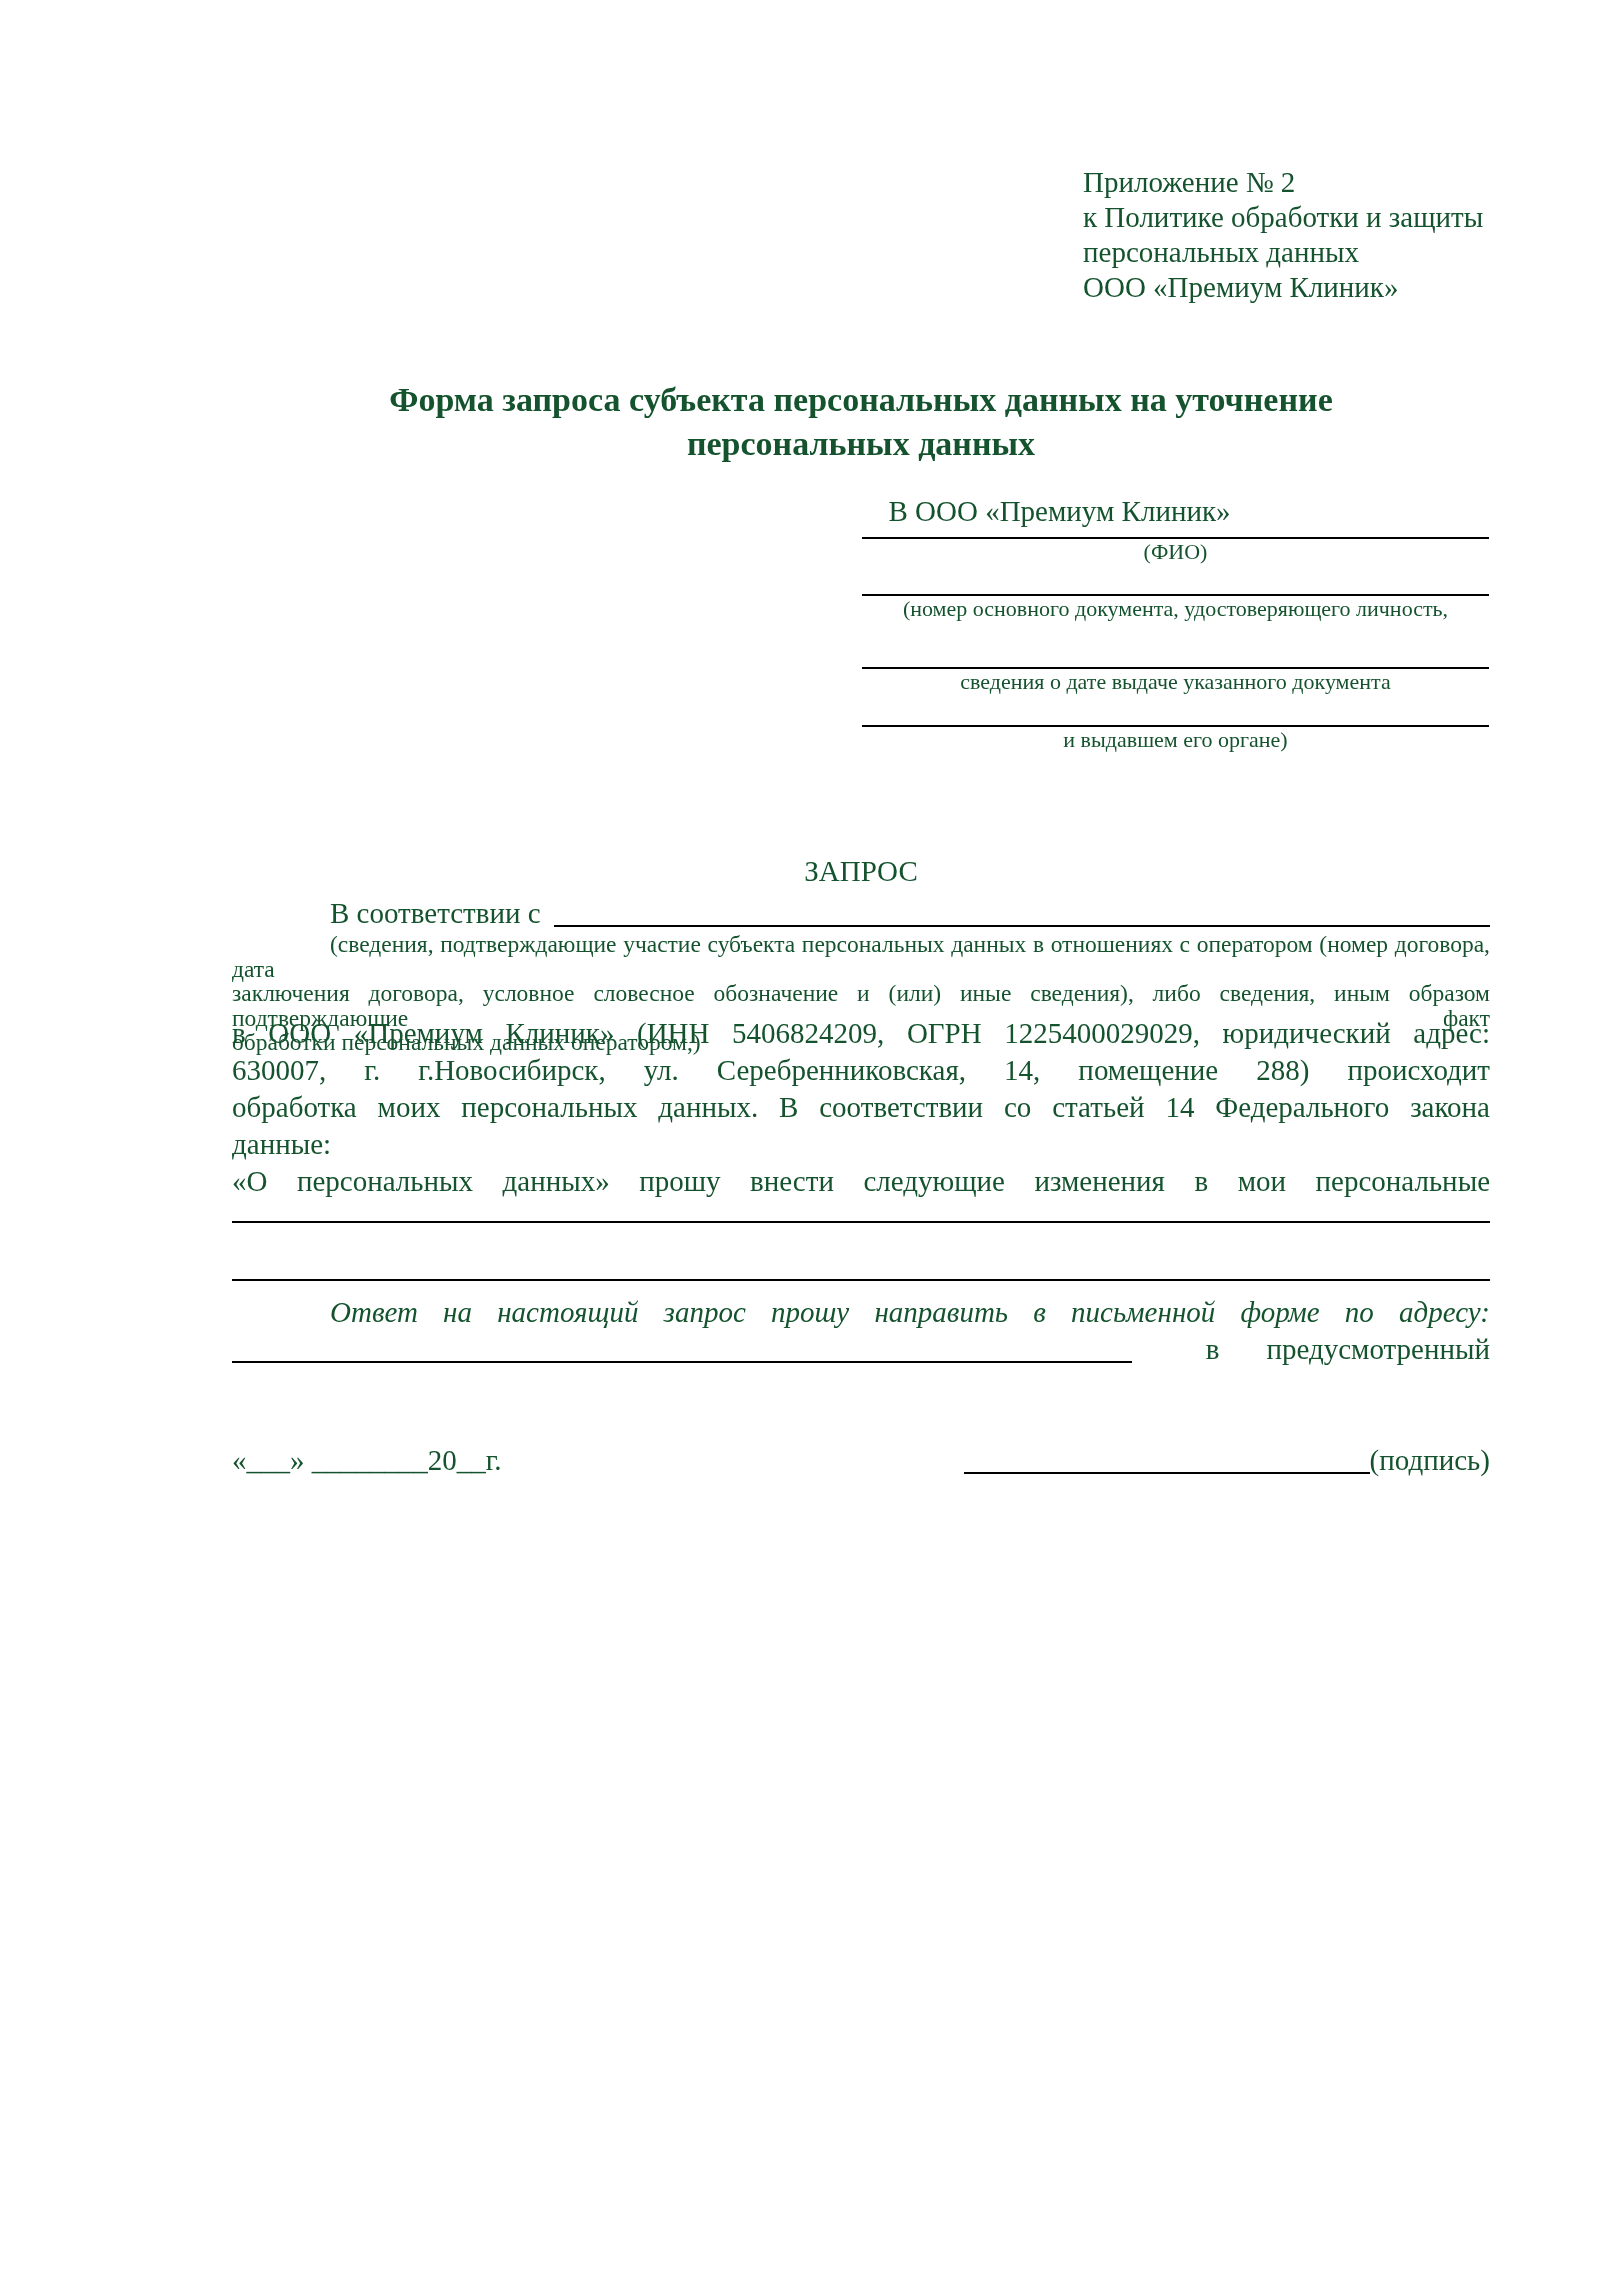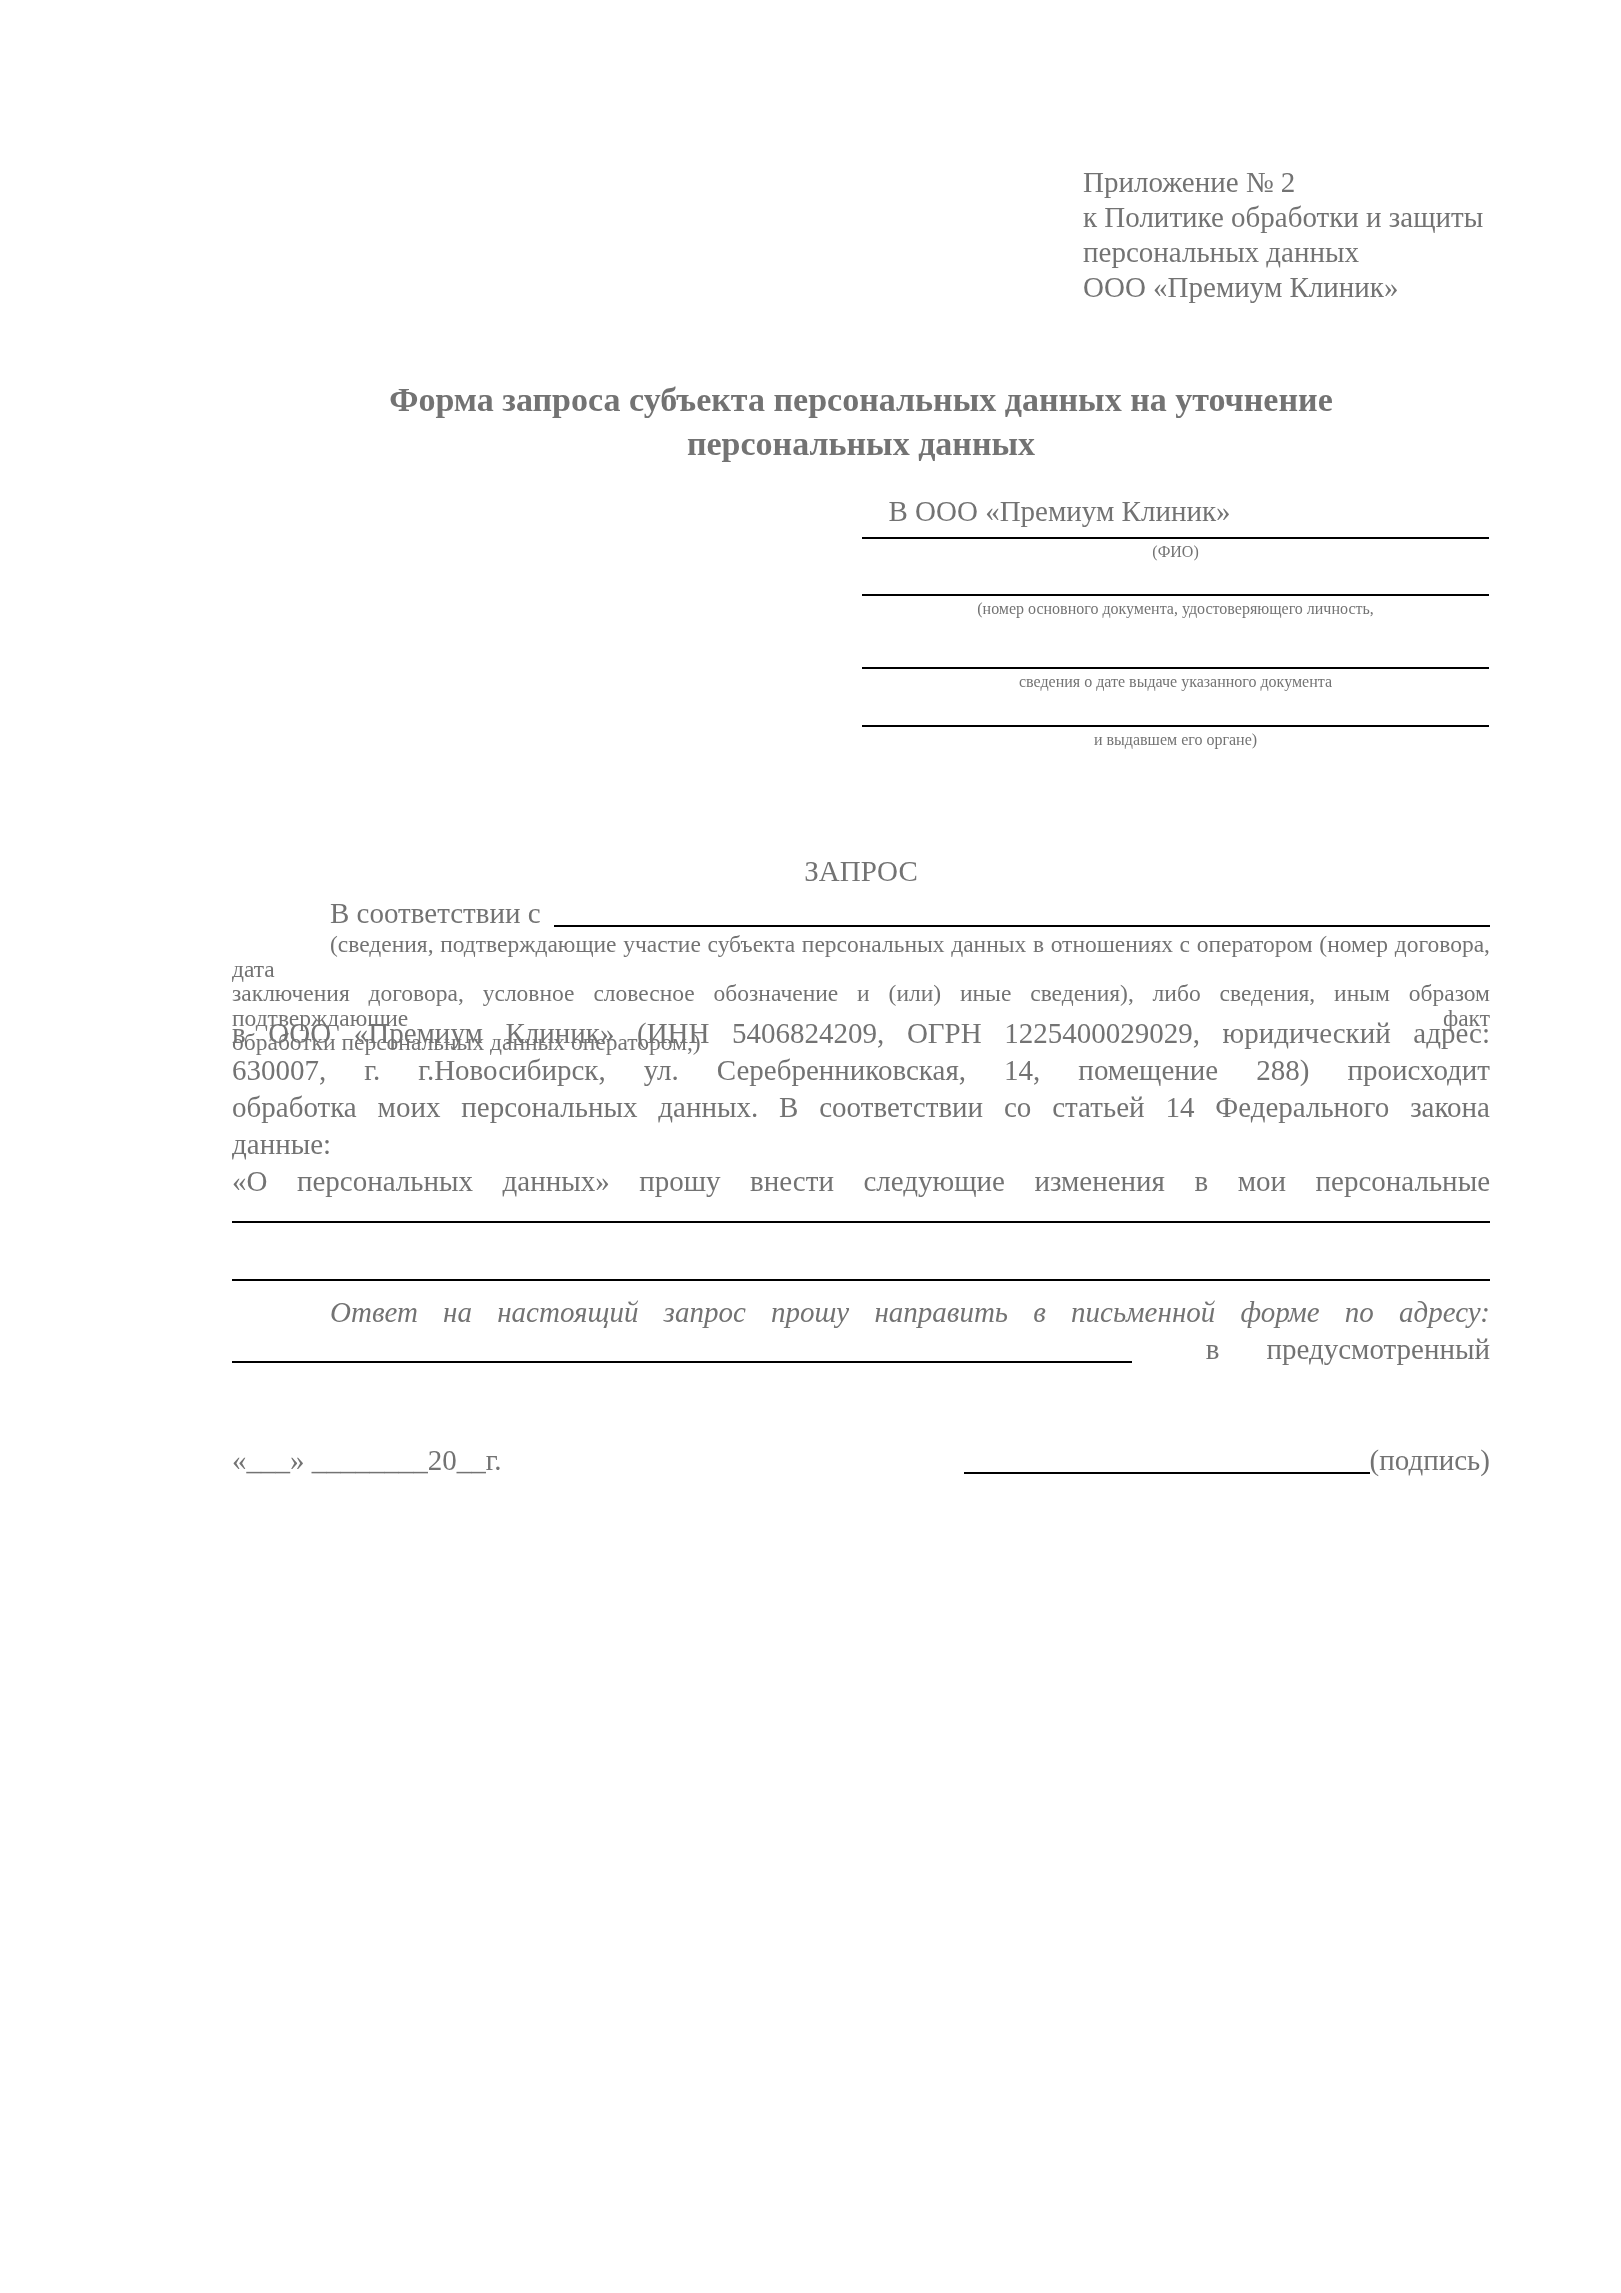--- a/index.html
+++ b/index.html
@@ -1,39 +1,39 @@
 <!DOCTYPE html>
 <html><head>
 <meta charset="utf-8">
 <style>
   * { margin:0; padding:0; box-sizing:border-box; }
   html,body { background:#777; }
   .page {
     position:relative;
     width:1621px; height:2294px;
     background:#ffffff;
-    color:#737373;
+    color:#14532d;
     font-family:"Liberation Serif","DejaVu Serif",serif;
     margin:0 auto;
     overflow:hidden;
   }
   .content { position:absolute; left:232px; top:0; width:1258px; height:100%; }
   .blk { position:absolute; left:0; width:1258px; }
 
   
   .header-note { top:165px; left:851px; width:407px; font-size:29px; line-height:35px; text-align:left; }
 
   
   .doc-title { top:378px; font-size:34px; font-weight:bold; line-height:44px; text-align:center; }
 
   
   .addressee { top:493px; left:630px; width:627px; font-size:29px; line-height:37px; }
   .addressee .txt { padding-left:26.5px; }
   .u-line { border-bottom:2.9px solid #000; }
-  .u-cap { font-size:16px; line-height:25.5px; text-align:center; }
+  .u-cap { font-size:22px; line-height:25.5px; text-align:center; }
   .l1 { height:8.8px; }
   .l2 { height:32px; }
   .l3 { height:47px; }
   .l4 { height:33px; }
 
   
   .zapros { top:853px; font-size:29px; line-height:37px; text-align:center; }
   .intro-row { top:895px; display:flex; font-size:29px; line-height:37px; }
   .intro-row .lead { padding-left:98px; white-space:nowrap; }
   .intro-row .fill { flex:1; border-bottom:2.9px solid #000; margin:0 0 4.9px 13.7px; }

